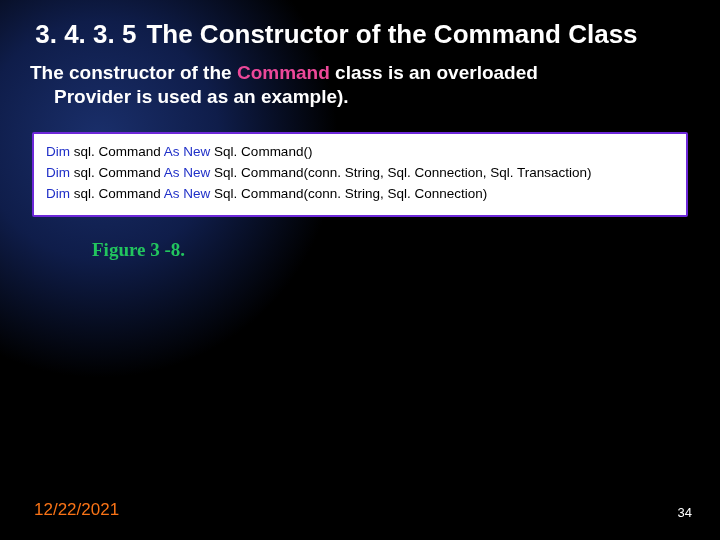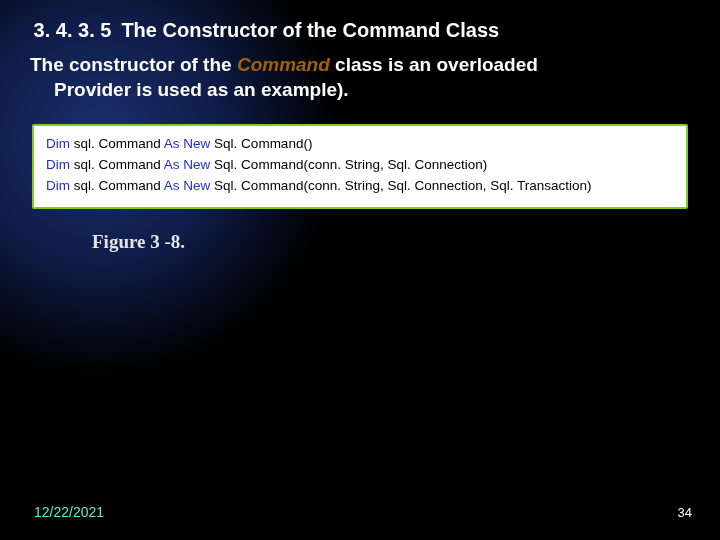--- a/index.html
+++ b/index.html
@@ -20,61 +20,61 @@
     background: radial-gradient(circle, #1a2f6b 0%, #0f1d4a 35%, rgba(0,0,0,0) 70%);
     pointer-events: none;
   }
   .content {
     position: relative;
     padding: 18px 28px 0 28px;
     z-index: 2;
   }
   .heading {
     color: #fff;
-    font-size: 20px;
+    font-size: 26px;
     font-weight: bold;
     line-height: 1.25;
     margin-bottom: 10px;
   }
   .sec-num { margin-right: 10px; }
   .para {
     color: #fff;
     font-size: 19px;
     font-weight: bold;
     line-height: 1.3;
     padding-left: 2px;
   }
   .para .indent { display: block; padding-left: 24px; }
-  .cmd-word { color: #a16207; font-style: italic; }
+  .cmd-word { color: #ec4899; }
   .code-box {
     background: #fff;
-    border: 2px solid #84cc16;
+    border: 2px solid #6d28d9;
     border-radius: 2px;
     margin: 22px 4px 0 4px;
     padding: 8px 12px 10px 12px;
     font-family: Verdana, Arial, sans-serif;
     font-size: 13.5px;
     line-height: 1.55;
     color: #000;
   }
   .code-box .line { white-space: nowrap; }
   .kw { color: #2030c8; }
   .fig-cap {
     font-family: Georgia, 'Times New Roman', serif;
     font-weight: bold;
     font-size: 19px;
-    color: #e5e5e5;
+    color: #22c55e;
     margin: 22px 0 0 64px;
   }
   .footer-date {
     position: absolute;
     bottom: 20px;
     left: 34px;
-    color: #5eead4;
-    font-size: 14px;
+    color: #f97316;
+    font-size: 17px;
   }
   .footer-page {
     position: absolute;
     bottom: 20px;
     right: 28px;
     color: #fff;
     font-size: 13px;
   }
 </style>
 </head>
@@ -97,27 +97,27 @@
     <div class="line">
       <span class="kw">Dim</span>
       <span>sql. Command</span>
       <span class="kw">As New</span>
       <span>Sql. Command()</span>
     </div>
     <div class="line">
       <span class="kw">Dim</span>
       <span>sql. Command</span>
       <span class="kw">As New</span>
-      <span>Sql. Command(conn. String, Sql. Connection)</span>
+      <span>Sql. Command(conn. String, Sql. Connection, Sql. Transaction)</span>
     </div>
     <div class="line">
       <span class="kw">Dim</span>
       <span>sql. Command</span>
       <span class="kw">As New</span>
-      <span>Sql. Command(conn. String, Sql. Connection, Sql. Transaction)</span>
+      <span>Sql. Command(conn. String, Sql. Connection)</span>
     </div>
   </div>
 
   <div class="fig-cap">Figure 3 -8.</div>
 
 </div>
 
 <div class="footer-date">12/22/2021</div>
 <div class="footer-page">34</div>
 

